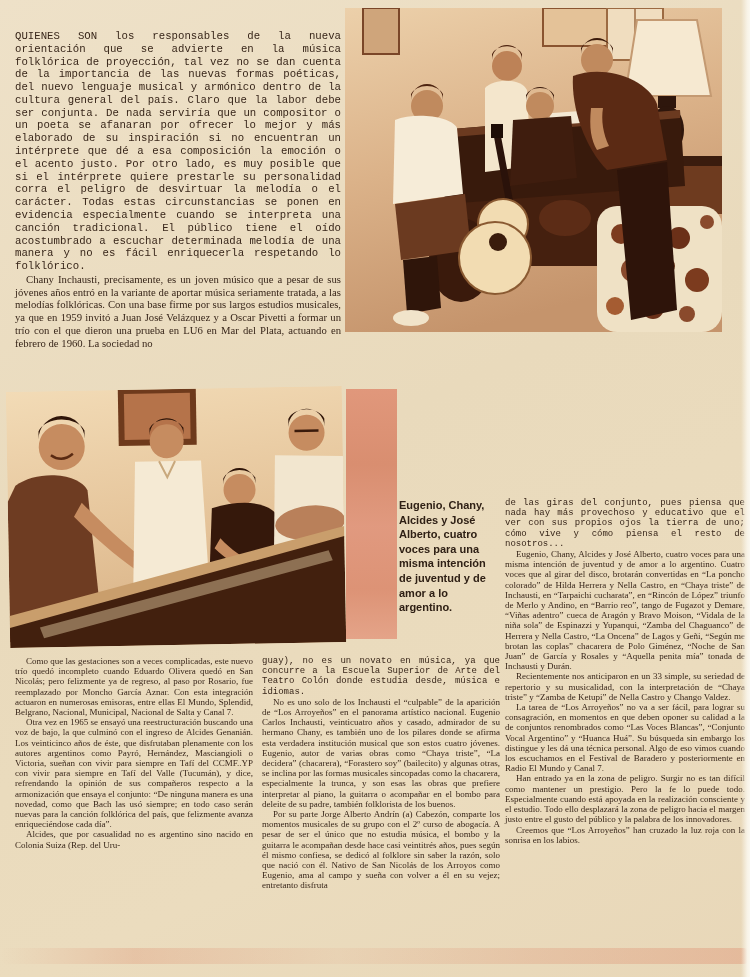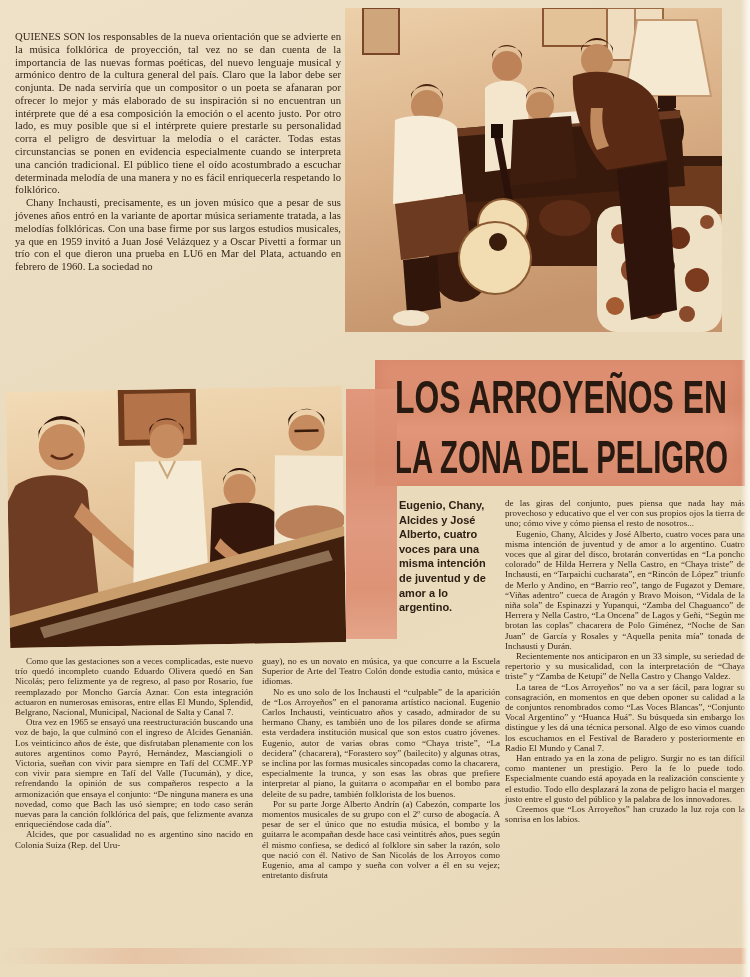--- a/index.html
+++ b/index.html
@@ -3,21 +3,21 @@
 <meta charset="utf-8">
 <style>
   html,body{margin:0;padding:0;background:#6f6a60;}
   .page{
     position:relative;width:750px;height:977px;margin:0 auto;overflow:hidden;
     background:linear-gradient(155deg,#eee1c8 0%,#e9dabc 45%,#ebdcbe 75%,#e8d7b8 100%);
     font-family:"Liberation Serif", serif;color:#38261a;
   }
   .col{position:absolute;text-align:justify;}
   .col p{margin:0;text-indent:11px;}
-  .col p.noindent{text-indent:0;}
+  .col p.noindent{text-indent:0;font-family:Liberation Mono, monospace;}
   .intro{left:15px;top:30px;width:326px;font-size:10.7px;line-height:12.78px;}
   .smallcol{font-size:9px;line-height:10.2px;}
   .col-left{left:15px;top:656px;width:238px;}
   .col-mid{left:262px;top:656px;width:238px;}
   .col-right{left:505px;top:498px;width:240px;}
   .caption{
     position:absolute;left:399px;top:498px;width:101px;
     font-family:"Liberation Sans", sans-serif;font-weight:bold;
     font-size:11px;line-height:14.6px;color:#2f2015;
   }
@@ -137,26 +137,20 @@
       <g>
         <circle cx="252" cy="52" r="16" fill="#c08a5e"></circle>
         <path d="M236,46 A16,16 0 0 1 268,46 L268,40 A17,12 0 0 0 236,40 Z" fill="#3c1a0a"></path>
         <path d="M228,68 C258,56 302,70 312,96 L322,152 L262,162 C240,140 226,100 228,68 Z" fill="#5b2a14"></path>
         <path d="M246,100 C244,120 246,132 252,142 L264,138 C258,126 256,112 258,100 Z" fill="#c08a5e"></path>
         <path d="M272,162 L322,154 L332,302 L286,312 Z" fill="#2e140a"></path>
       </g>
     </svg>
   </figure>
 
-  <div class="headline">
-    <svg viewBox="0 0 370 126">
-      <text x="20" y="53" font-size="47" textLength="332" lengthAdjust="spacingAndGlyphs">LOS ARROYEÑOS EN</text>
-      <text x="19" y="113" font-size="47" textLength="334" lengthAdjust="spacingAndGlyphs">LA ZONA DEL PELIGRO</text>
-    </svg>
-  </div>
 
   <figure class="photo-left">
     <svg viewBox="0 0 336 256" preserveAspectRatio="none">
       <defs>
         <linearGradient id="gl" x1="0" y1="0" x2="0.2" y2="1">
           <stop offset="0" stop-color="#f2dbb6"></stop>
             <stop offset="0.6" stop-color="#e5c49a"></stop>
             <stop offset="1" stop-color="#d8b286"></stop>
         </linearGradient>
       </defs>
@@ -205,21 +199,21 @@
     <p>Eugenio, Chany, Alcides y José Alberto, cuatro voces para una misma intención de juventud y de amor a lo argentino.</p>
   </aside>
 
   <section class="col smallcol col-left">
     <p>Como que las gestaciones son a veces complicadas, este nuevo trío quedó incompleto cuando Eduardo Olivera quedó en San Nicolás; pero felizmente ya de regreso, al paso por Rosario, fue reemplazado por Moncho García Aznar. Con esta integración actuaron en numerosas emisoras, entre ellas El Mundo, Splendid, Belgrano, Nacional, Municipal, Nacional de Salta y Canal 7.</p>
     <p>Otra vez en 1965 se ensayó una reestructuración buscando una voz de bajo, la que culminó con el ingreso de Alcides Genanián. Los veinticinco años de éste, que disfrutaban plenamente con los autores argentinos como Payró, Hernández, Masciangioli o Victoria, sueñan con vivir para siempre en Tafí del CCMF..YP con vivir para siempre en Tafí del Valle (Tucumán), y dice, refrendando la opinión de sus compañeros respecto a la armonización que ensaya el conjunto: “De ninguna manera es una novedad, como que Bach las usó siempre; en todo caso serán nuevas para la canción folklórica del país, que felizmente avanza enriqueciéndose cada día”.</p>
     <p>Alcides, que por casualidad no es argentino sino nacido en Colonia Suiza (Rep. del Uru-</p>
   </section>
 
   <section class="col smallcol col-mid">
-    <p class="noindent">guay), no es un novato en música, ya que concurre a la Escuela Superior de Arte del Teatro Colón donde estudia canto, música e idiomas.</p>
+    <p class="noindent">guay), no es un novato en música, ya que concurre a la Escuela Superior de Arte del Teatro Colón donde estudia desde, música e idiomas.</p>
     <p>No es uno solo de los Inchausti el “culpable” de la aparición de “Los Arroyeños” en el panorama artístico nacional. Eugenio Carlos Inchausti, veinticuatro años y casado, admirador de su hermano Chany, es también uno de los pilares donde se afirma esta verdadera institución musical que son estos cuatro jóvenes. Eugenio, autor de varias obras como “Chaya triste”, “La decidera” (chacarera), “Forastero soy” (bailecito) y algunas otras, se inclina por las formas musicales sincopadas como la chacarera, especialmente la trunca, y son esas las obras que prefiere interpretar al piano, la guitarra o acompañar en el bombo para deleite de su padre, también folklorista de los buenos.</p>
     <p>Por su parte Jorge Alberto Andrín (a) Cabezón, comparte los momentos musicales de su grupo con el 2º curso de abogacía. A pesar de ser el único que no estudia música, el bombo y la guitarra le acompañan desde hace casi veintitrés años, pues según él mismo confiesa, se dedicó al folklore sin saber la razón, solo que nació con él. Nativo de San Nicolás de los Arroyos como Eugenio, ama al campo y sueña con volver a él en su vejez; entretanto disfruta</p>
   </section>
 
   <section class="col smallcol col-right">
     <p class="noindent">de las giras del conjunto, pues piensa que nada hay más provechoso y educativo que el ver con sus propios ojos la tierra de uno; cómo vive y cómo piensa el resto de nosotros...</p>
     <p>Eugenio, Chany, Alcides y José Alberto, cuatro voces para una misma intención de juventud y de amor a lo argentino. Cuatro voces que al girar del disco, brotarán convertidas en “La poncho colorado” de Hilda Herrera y Nella Castro, en “Chaya triste” de Inchausti, en “Tarpaichi cucharata”, en “Rincón de López” triunfo de Merlo y Andino, en “Barrio reo”, tango de Fugazot y Demare, “Viñas adentro” cueca de Aragón y Bravo Moison, “Vidala de la niña sola” de Espinazzi y Yupanqui, “Zamba del Chaguanco” de Herrera y Nella Castro, “La Oncena” de Lagos y Geñi, “Según me brotan las coplas” chacarera de Polo Giménez, “Noche de San Juan” de García y Rosales y “Aquella penita mía” tonada de Inchausti y Durán.</p>
     <p>Recientemente nos anticiparon en un 33 simple, su seriedad de repertorio y su musicalidad, con la interpretación de “Chaya triste” y “Zamba de Ketupi” de Nella Castro y Chango Valdez.</p>
     <p>La tarea de “Los Arroyeños” no va a ser fácil, para lograr su consagración, en momentos en que deben oponer su calidad a la de conjuntos renombrados como “Las Voces Blancas”, “Conjunto Vocal Argentino” y “Huanca Huá”. Su búsqueda sin embargo los distingue y les dá una técnica personal. Algo de eso vimos cuando los escuchamos en el Festival de Baradero y posteriormente en Radio El Mundo y Canal 7.</p>
     <p>Han entrado ya en la zona de peligro. Surgir no es tan difícil como mantener un prestigio. Pero la fe lo puede todo. Especialmente cuando está apoyada en la realización consciente y el estudio. Todo ello desplazará la zona de peligro hacia el margen justo entre el gusto del público y la palabra de los innovadores.</p>

